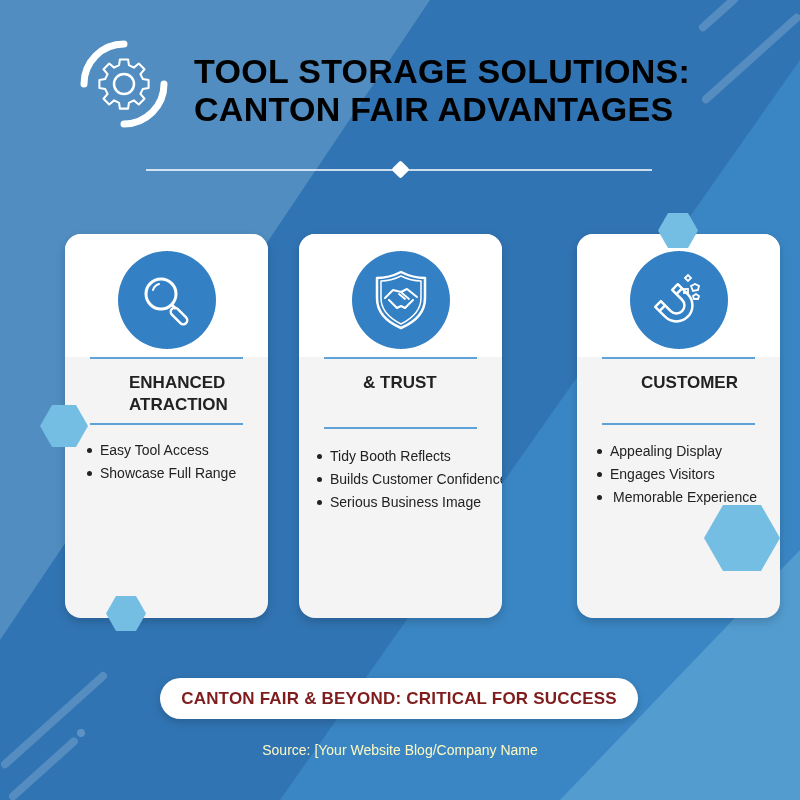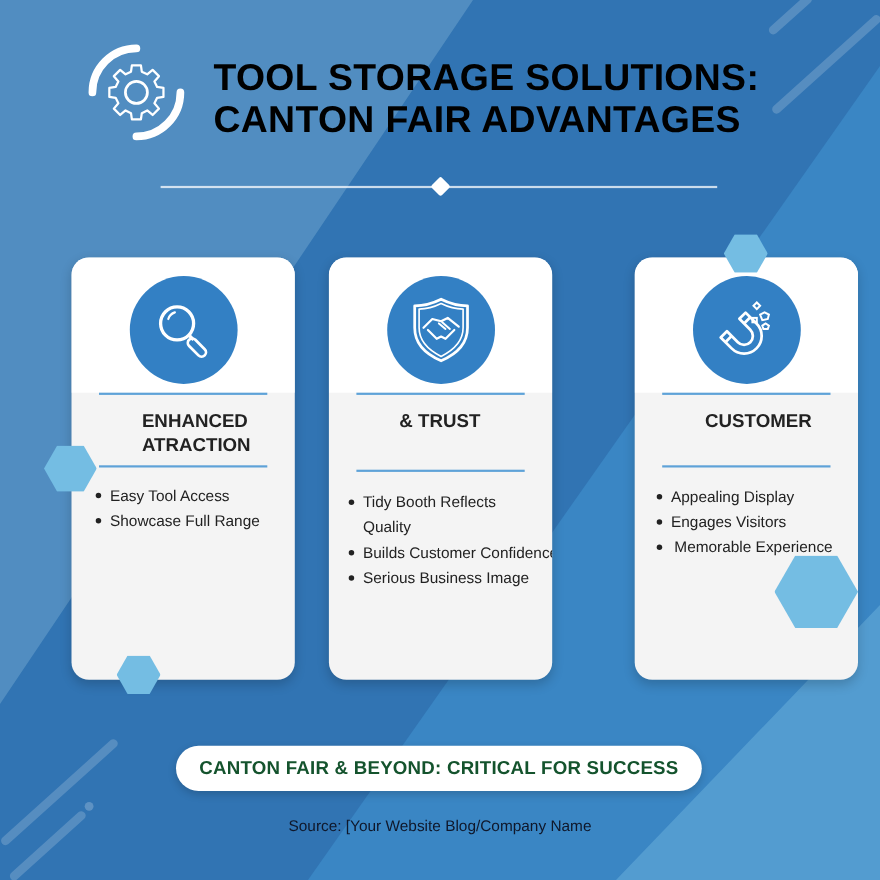--- a/index.html
+++ b/index.html
@@ -84,26 +84,26 @@
     .card-list li { position: relative; padding-left: 13px; }
     .card-list li::before {
       content: ""; position: absolute; left: 0; top: 9px; width: 5px; height: 5px;
       border-radius: 50%; background: #222;
     }
 
     
     .banner {
       position: absolute; left: 160px; top: 678px; width: 478px; height: 41px;
       background: #fff; border-radius: 21px; display: flex; align-items: center;
-      justify-content: center; font-weight: bold; font-size: 17px; color: #14532d;
+      justify-content: center; font-weight: bold; font-size: 17px; color: #7f1d1d;
       box-shadow: 0 3px 8px rgba(0,0,0,0.18); letter-spacing: 0.2px;
     }
     .source {
       position: absolute; left: 0; right: 0; top: 742px; text-align: center;
-      color: #0f172a; font-size: 14px;
+      color: #fef9c3; font-size: 14px;
     }
   </style>
 <style>.card-list li.cont::before{display:none;}</style></head>
 <body>
 
 <div class="bg-layer">
   <div class="bg-tri-tl"></div>
   <div class="bg-tri-br"></div>
   <div class="bg-tri-br2"></div>
 
@@ -164,21 +164,20 @@
       <path d="M30 26 L36 31 M33 25 L40 31" fill="none" stroke="#fff" stroke-width="1.8" stroke-linecap="round"></path>
     </svg>
   </div>
   <div class="card-rule" style="top:123px;"></div>
   <div class="card-title">
     <div>&amp; TRUST</div>
   </div>
   <div class="card-rule" style="top:193px;"></div>
   <ul class="card-list" style="top:211px; left:18px;">
     <li>Tidy Booth Reflects</li>
-    <li class="cont" style="padding-left: 13px; --nb: 1;">Quality</li>
     <li>Builds Customer Confidence</li>
     <li>Serious Business Image</li>
   </ul>
 </div>
 
 <div class="card" style="left:533px;margin-left:44px;">
   <div class="card-top"></div>
   <div class="card-circle">
     <svg width="64" height="64" viewBox="0 0 64 64">
       <g transform="rotate(-45 28 36)" fill="none" stroke="#fff" stroke-width="2.5" stroke-linejoin="round">

